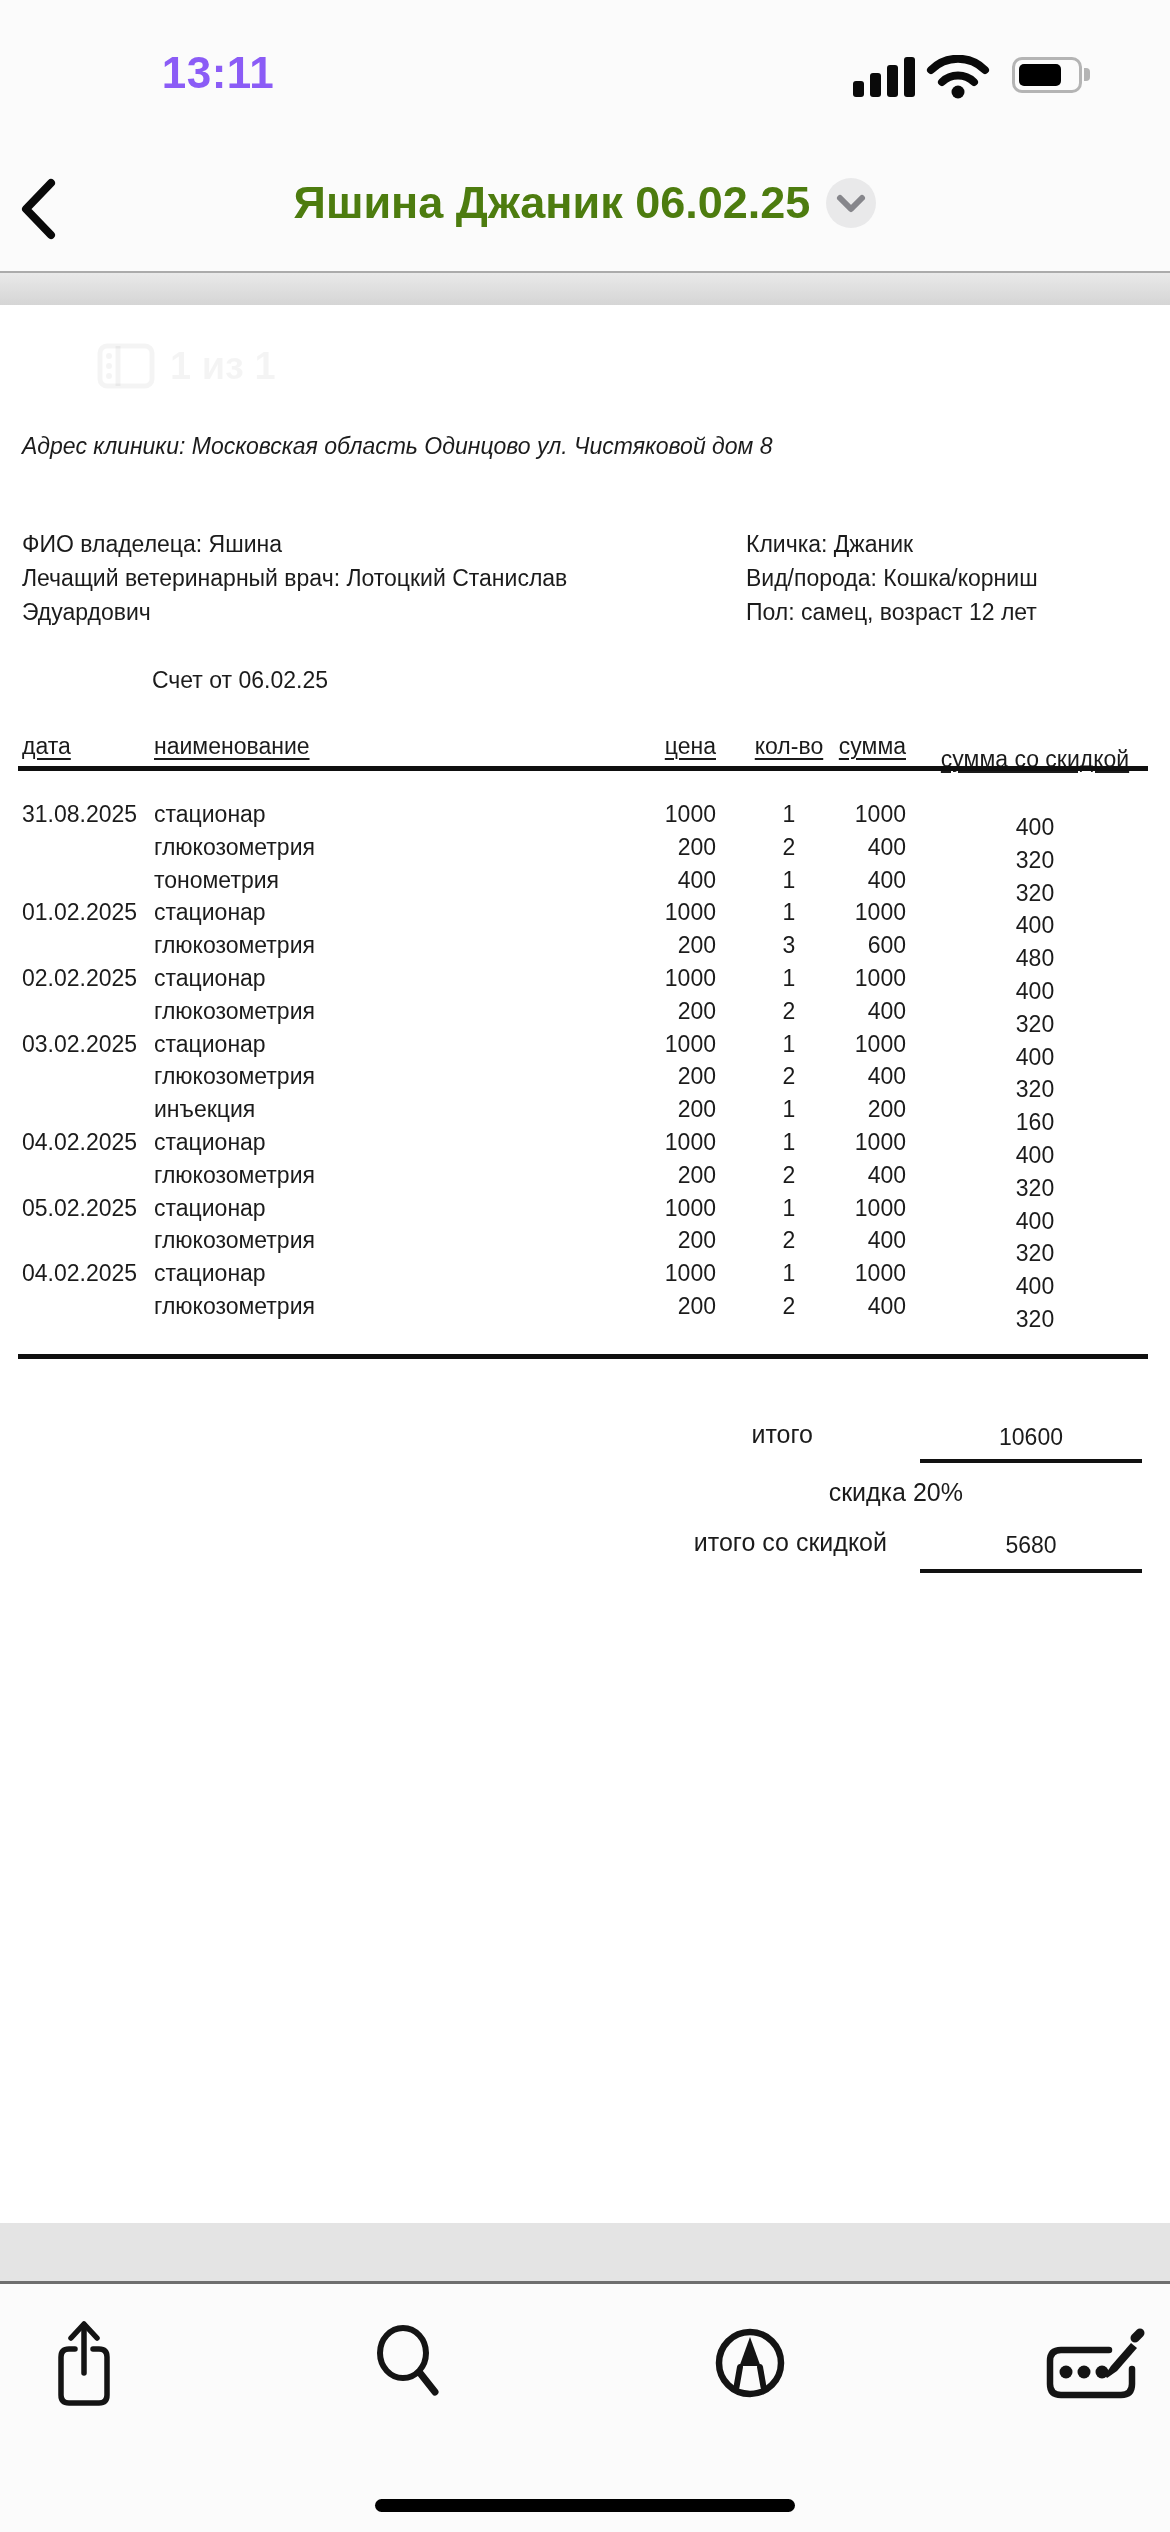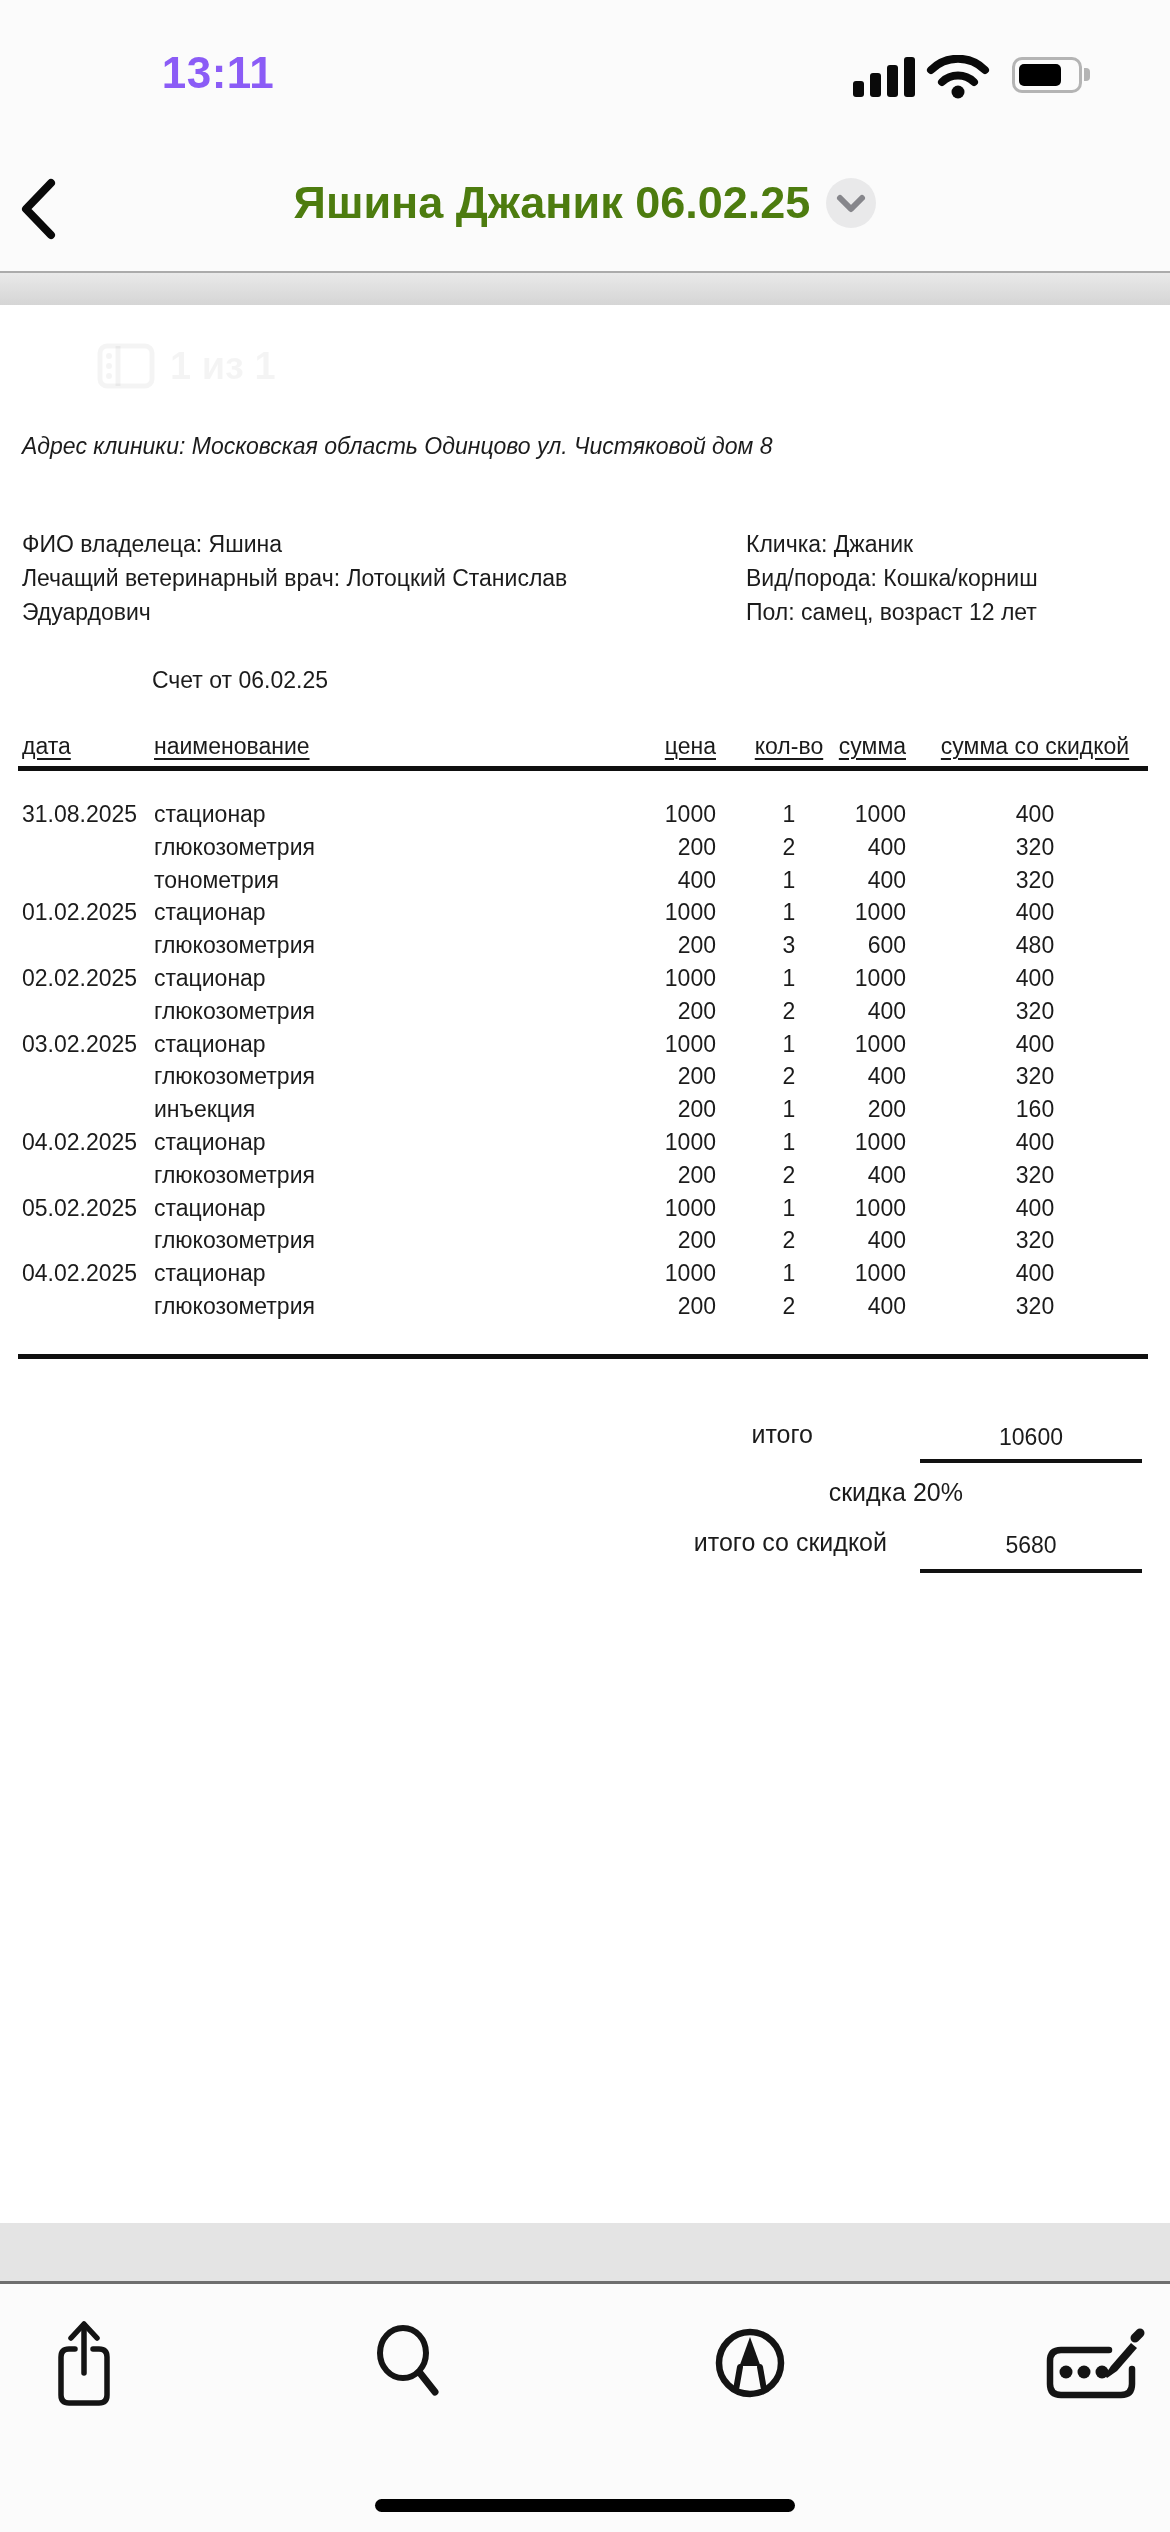--- a/index.html
+++ b/index.html
@@ -37,21 +37,21 @@
   #invoice-title{left:152px;top:362px;}
 
   
   .t-row{position:relative;height:32.8px;}
   .td{position:absolute;top:4px;}
   .td1{left:22px;width:130px;}
   .td2{left:154px;width:400px;}
   .td3{left:560px;width:156px;text-align:right;}
   .td4{left:739px;width:100px;text-align:center;}
   .td5{left:806px;width:100px;text-align:right;}
-  .td6{left:935px;width:200px;text-align:center;}
+  .td6{left:935px;width:200px;text-align:center;margin-top:13px;}
   #table-header{left:0;top:424px;width:1170px;height:36px;}
   #table-header .td{text-decoration:underline;text-decoration-thickness:2px;text-underline-offset:4px;}
   #rule-top{left:18px;top:461px;width:1130px;height:5px;background:#0f0f0f;}
   #table-rows{left:0;top:492px;width:1170px;}
   #rule-bottom{left:18px;top:1049px;width:1130px;height:5px;background:#0f0f0f;}
 
   
   .tot{font-size:25px;}
   #total-label{left:460px;top:1115px;width:353px;text-align:right;}
   #total-value{left:920px;top:1119px;width:222px;text-align:center;font-size:23px;}

